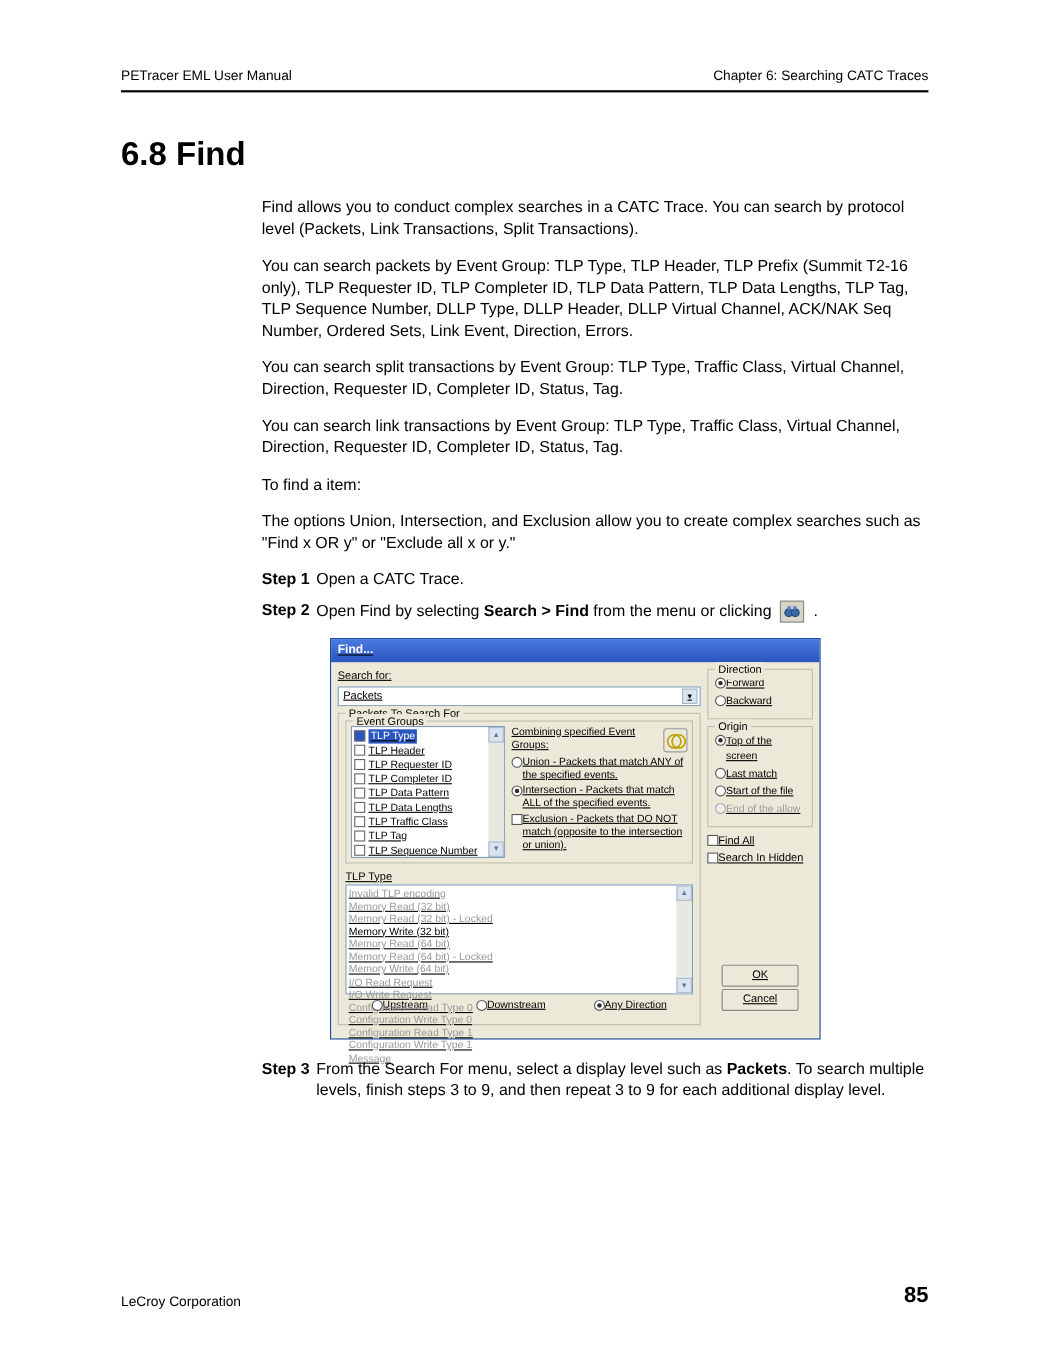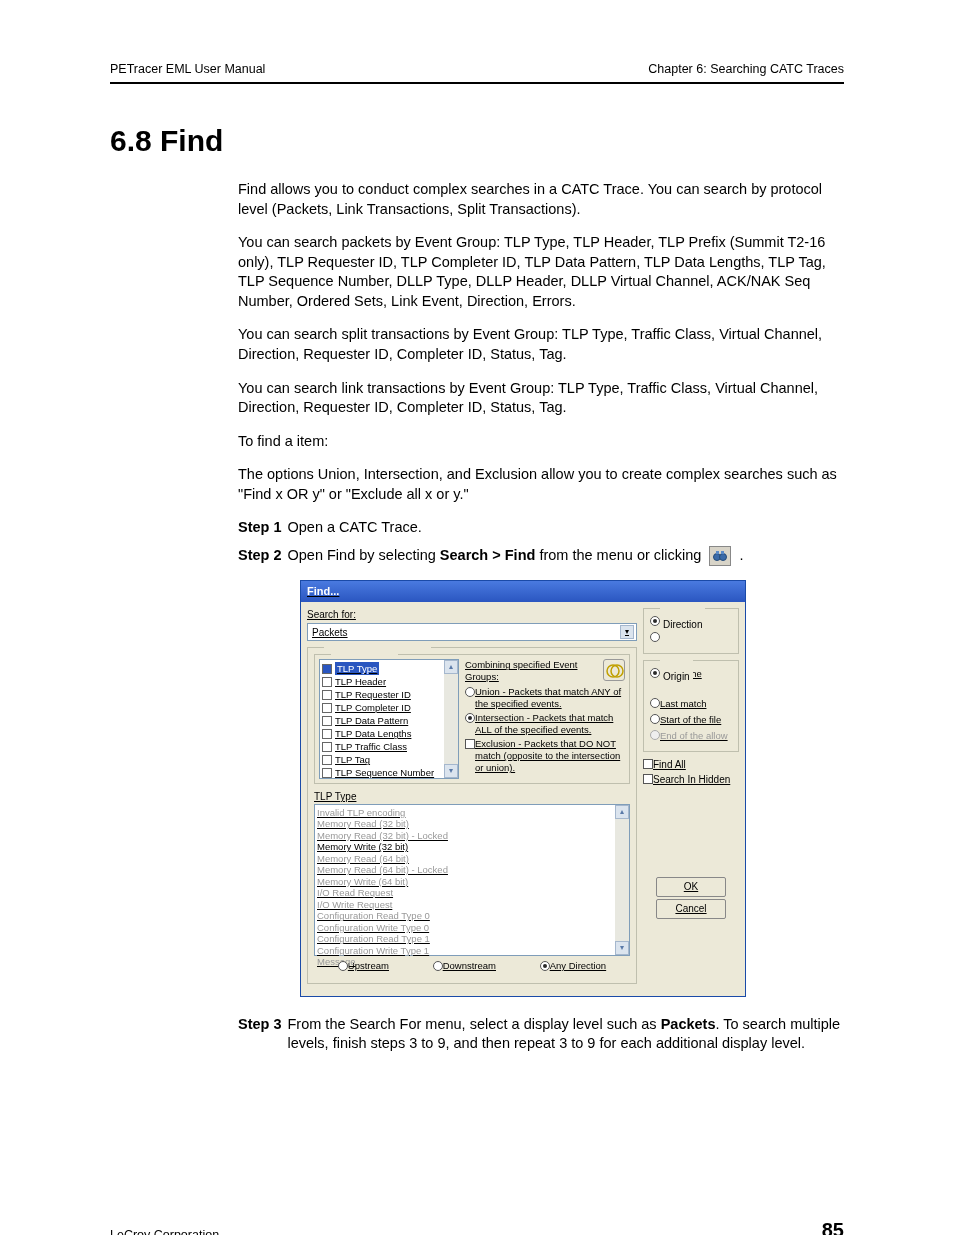--- a/index.html
+++ b/index.html
@@ -104,23 +104,23 @@
   }
   .groupbox {
     border: 1px solid #bfbfae;
     padding: 6px;
     position: relative;
     margin-bottom: 6px;
   }
   .groupbox > .gb-title {
     position: absolute;
     top: -7px;
-    left: 16px;
+    left: 6px;
     background: #ece9d8;
-    padding: 16px 3px;
+    padding: 1px 3px;
     font-size: 10px;
   }
   .packets-search-inner {
     display: flex;
     gap: 6px;
   }
   .event-groups-box {
     width: 140px;
     background: #fff;
     border: 1px solid #7f9db9;
@@ -163,21 +163,21 @@
     color: #5a7aa8;
   }
   .combining-col {
     flex: 1;
     font-size: 9.5px;
     line-height: 12px;
   }
   .combining-head {
     display: flex;
     justify-content: space-between;
-    align-items: flex-start;
+    align-items: flex-end;
     gap: 4px;
     margin-bottom: 3px;
   }
   .venn {
     width: 22px; height: 22px;
     border: 1px solid #999;
     border-radius: 3px;
     background: #ece9d8;
     flex: none;
   }
@@ -209,21 +209,21 @@
     width: 10px; height: 10px;
     border: 1px solid #555;
     background: #fff;
     flex: none;
     margin-top: 1px;
   }
   .disabled-text { color: #999; }
   .tlp-type-box {
     background: #fff;
     border: 1px solid #7f9db9;
-    height: 152px;
+    height: 100px;
     position: relative;
     padding: 2px;
     font-size: 9.5px;
     line-height: 11.5px;
   }
   .tlp-list-item { color: #999; }
   .tlp-list-item.enabled { color: #000; }
   .tlp-scroll {
     position: absolute;
     right: 0; top: 0; bottom: 0;

